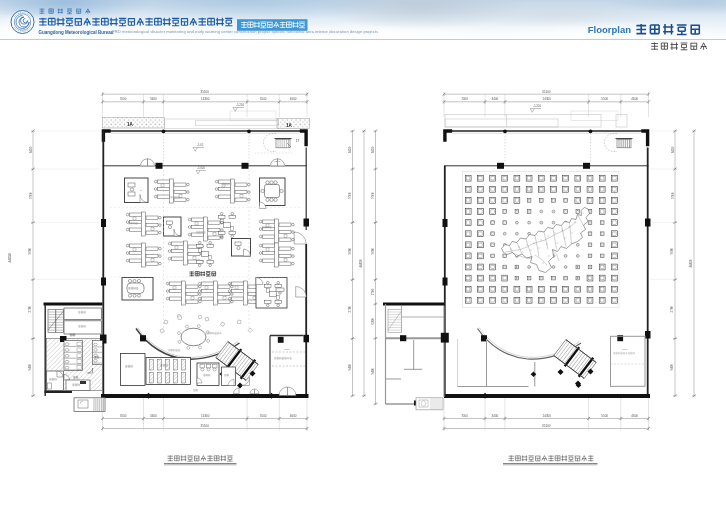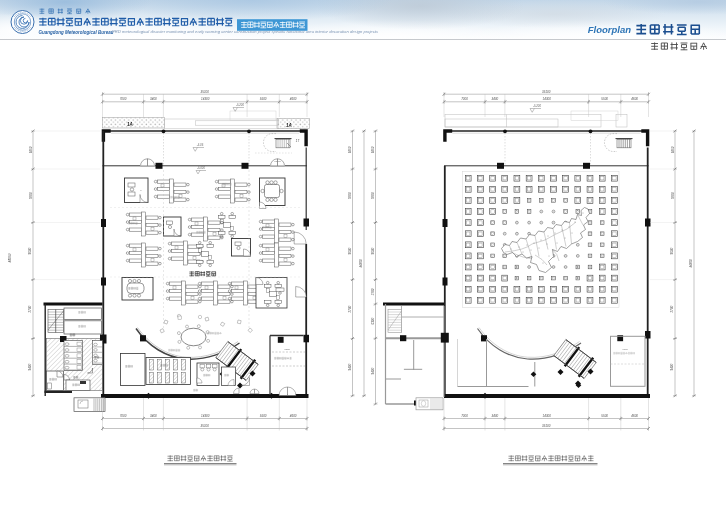--- a/index.html
+++ b/index.html
@@ -1,16 +1,16 @@
 <!DOCTYPE html>
 <html><head><meta charset="utf-8">
 <style>
 html,body{margin:0;padding:0;background:#fff;width:726px;height:513px;overflow:hidden;
 font-family:"Liberation Sans",sans-serif;}
-#page{position:relative;width:726px;height:513px;font-style:italic;}
+#page{position:relative;width:726px;height:513px;}
 </style></head><body>
 <div id="page">
 <div style="position:absolute;left:0;top:0;width:726px;height:39px;background:
 radial-gradient(ellipse 90px 26px at 18px 30px, rgba(255,255,255,.95), rgba(255,255,255,0) 65%),
 radial-gradient(ellipse 150px 30px at 150px 38px, rgba(255,255,255,.95), rgba(255,255,255,0) 70%),
 radial-gradient(ellipse 120px 26px at 65px 2px, rgba(150,186,220,.85), rgba(150,186,220,0) 72%),
 radial-gradient(ellipse 200px 30px at 250px 0px, rgba(168,198,226,.8), rgba(168,198,226,0) 72%),
 radial-gradient(ellipse 150px 34px at 420px 6px, rgba(188,200,212,.75), rgba(185,198,210,0) 70%),
 radial-gradient(ellipse 180px 26px at 390px 38px, rgba(255,255,255,.95), rgba(255,255,255,0) 70%),
 radial-gradient(ellipse 160px 20px at 555px 14px, rgba(208,216,224,.6), rgba(205,214,222,0) 70%),

